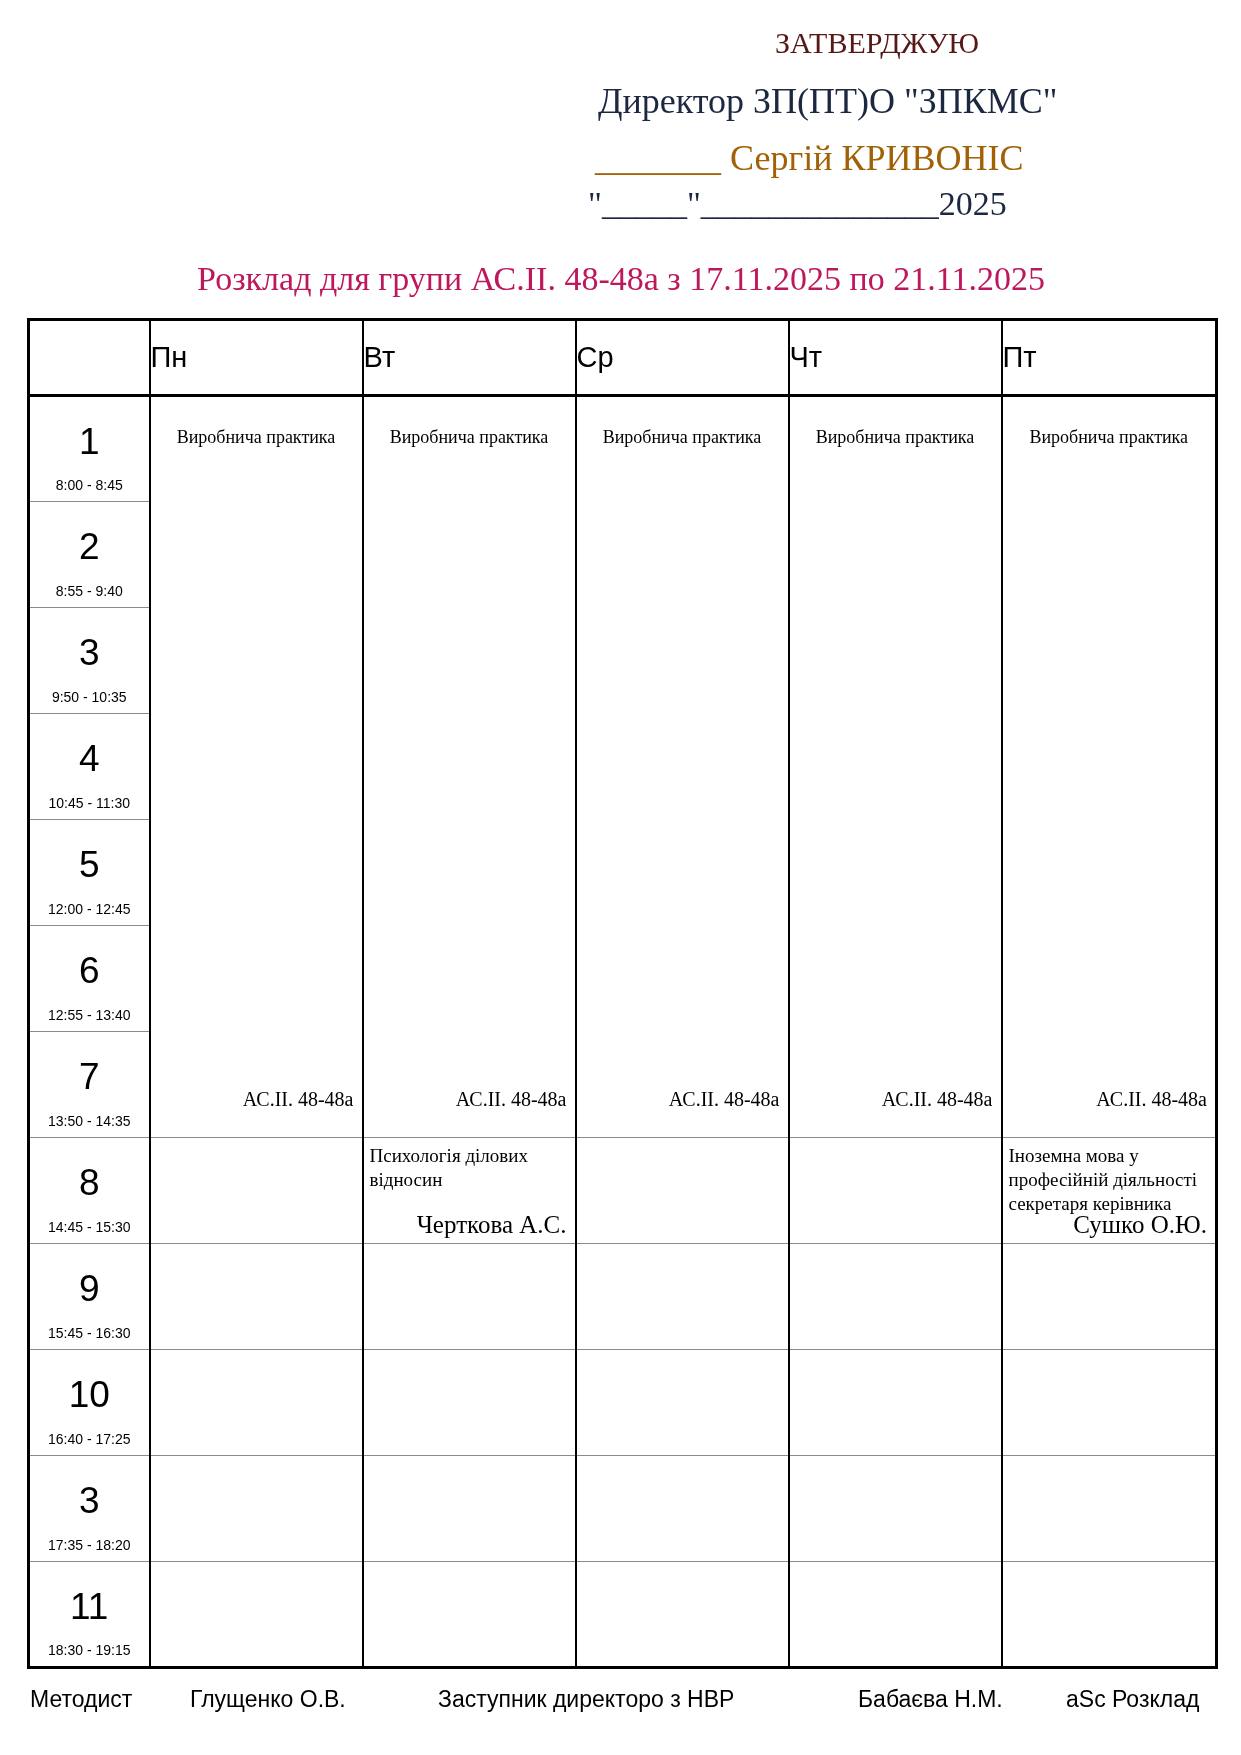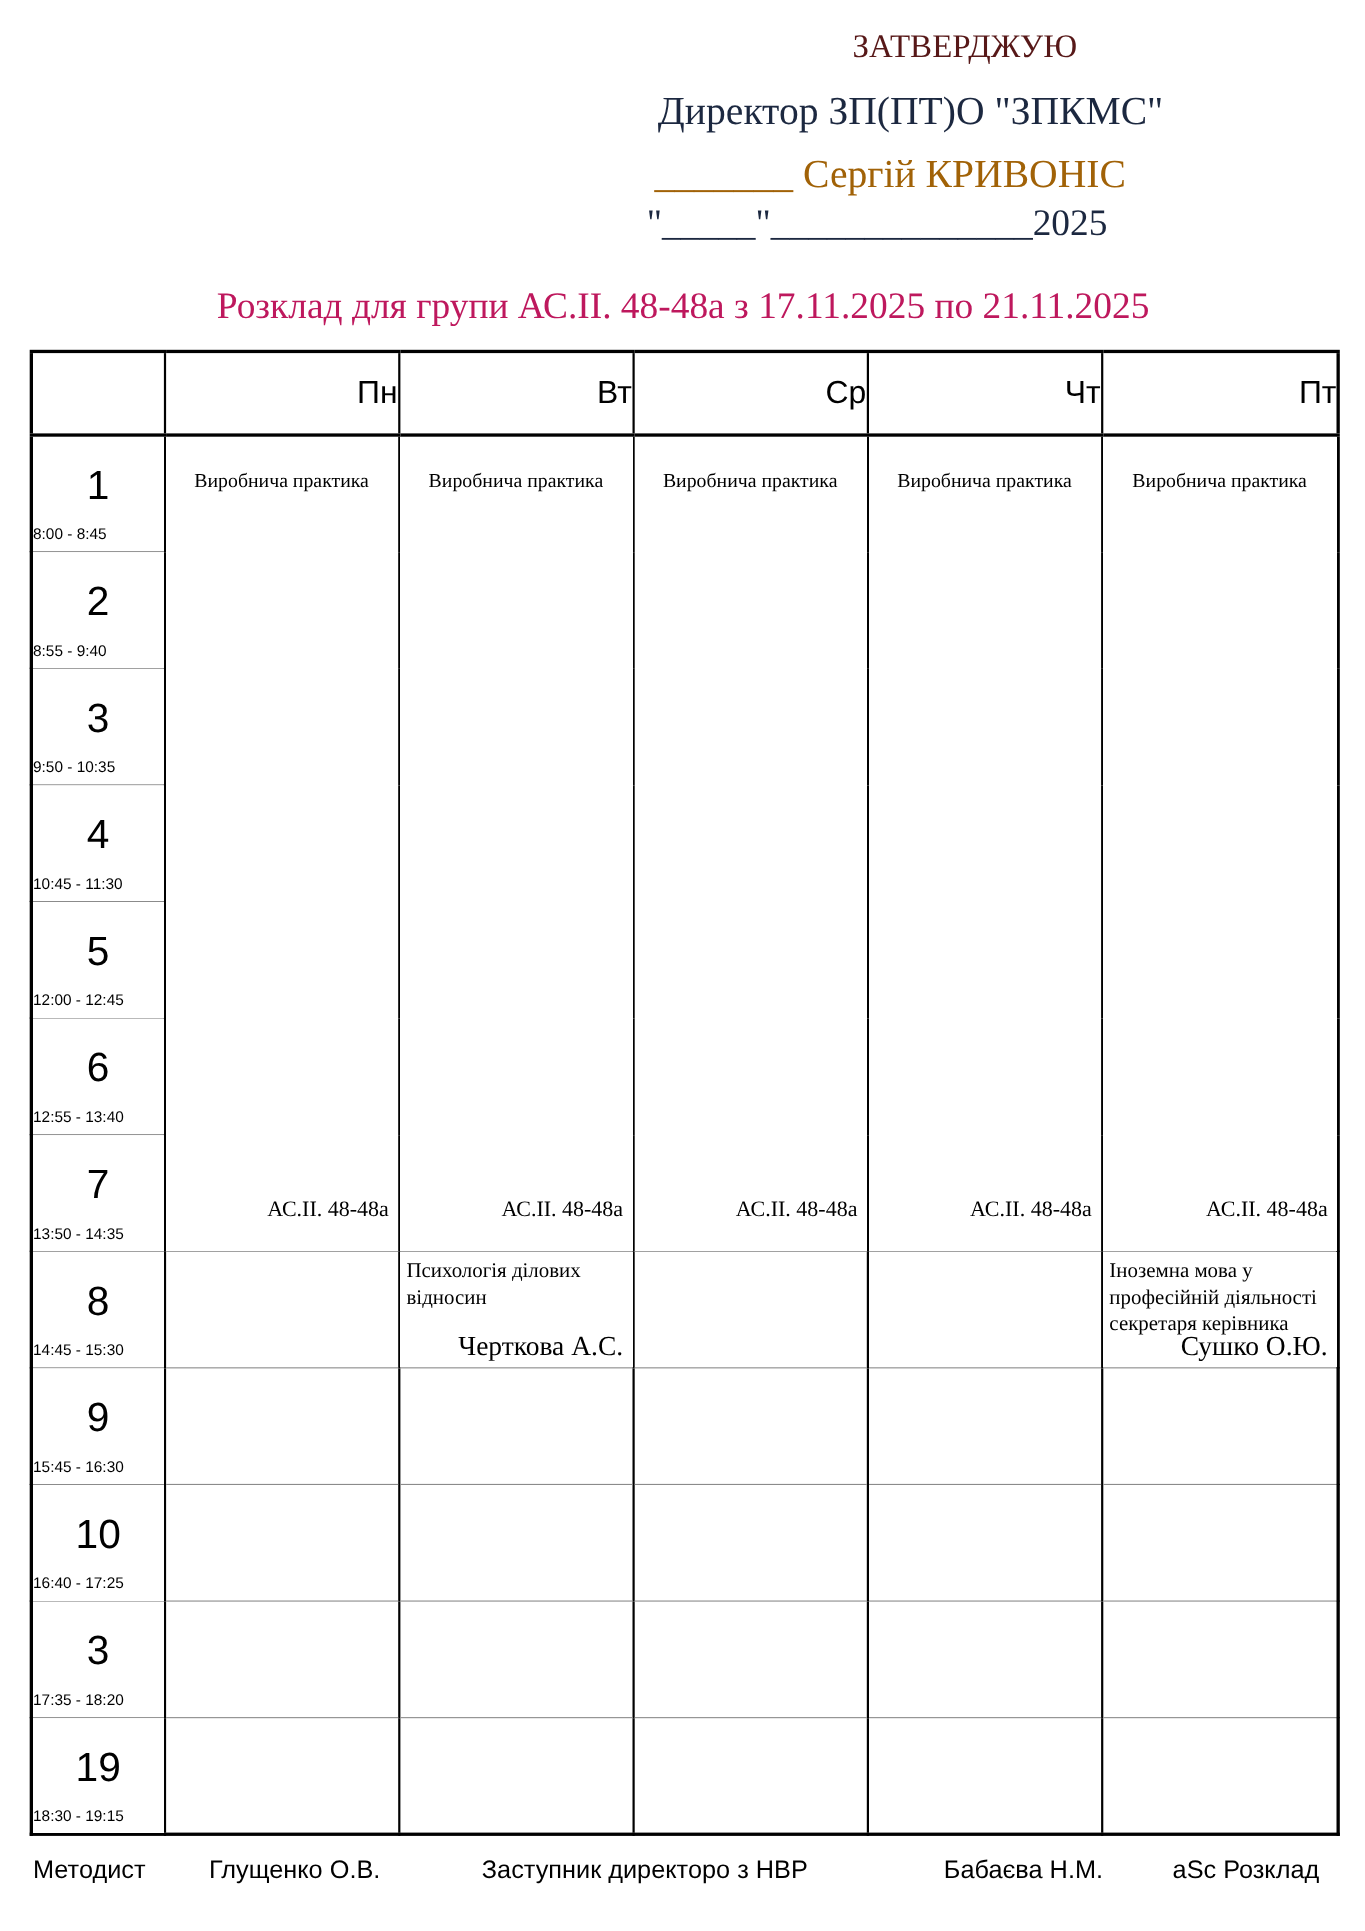--- a/index.html
+++ b/index.html
@@ -40,31 +40,31 @@
   }
 
   
   table.sched {
     position:absolute; left:27px; top:318px; width:1188px;
     border-collapse:collapse; table-layout:fixed;
     border:3px solid #000;
   }
   .sched thead th {
     border:2px solid #000; border-top:3px solid #000; border-bottom:3px solid #000;
-    height:76px; font-weight:normal; font-size:29px; text-align:right;
+    height:76px; font-weight:normal; font-size:29px; text-align:left;
     vertical-align:middle; background:#fff;
   }
   .sched td {
     border-left:2px solid #000; border-right:2px solid #000;
     border-top:1px solid #8b8b8b; border-bottom:1px solid #8b8b8b;
     background:#fff;
   }
   td.pcell { height:106px; position:relative; text-align:center; vertical-align:middle; }
   .pnum  { font-size:37px; line-height:1; padding-bottom:16px; }
-  .ptime { position:absolute; bottom:8px; left:0; right:0; text-align:left; font-size:14px;margin-top:24px; }
+  .ptime { position:absolute; bottom:8px; left:0; right:0; text-align:center; font-size:14px;margin-top:24px; }
 
   td.practice {
     position:relative; vertical-align:top; text-align:center;
     padding-top:30px;
     font-family:"Liberation Serif", serif; font-size:18px;
   }
   td.practice .group {
     position:absolute; bottom:26px; right:8px;
     font-family:"Liberation Serif", serif; font-size:20px; white-space:nowrap;margin-top:16px;
   }
@@ -221,21 +221,21 @@
         <div class="ptime">17:35 - 18:20</div>
       </td>
       <td></td>
       <td></td>
       <td></td>
       <td></td>
       <td></td>
     </tr>
     <tr>
       <td class="pcell">
-        <div class="pnum">19</div>
+        <div class="pnum">11</div>
         <div class="ptime">18:30 - 19:15</div>
       </td>
       <td></td>
       <td></td>
       <td></td>
       <td></td>
       <td></td>
     </tr>
   </tbody>
 </table>

